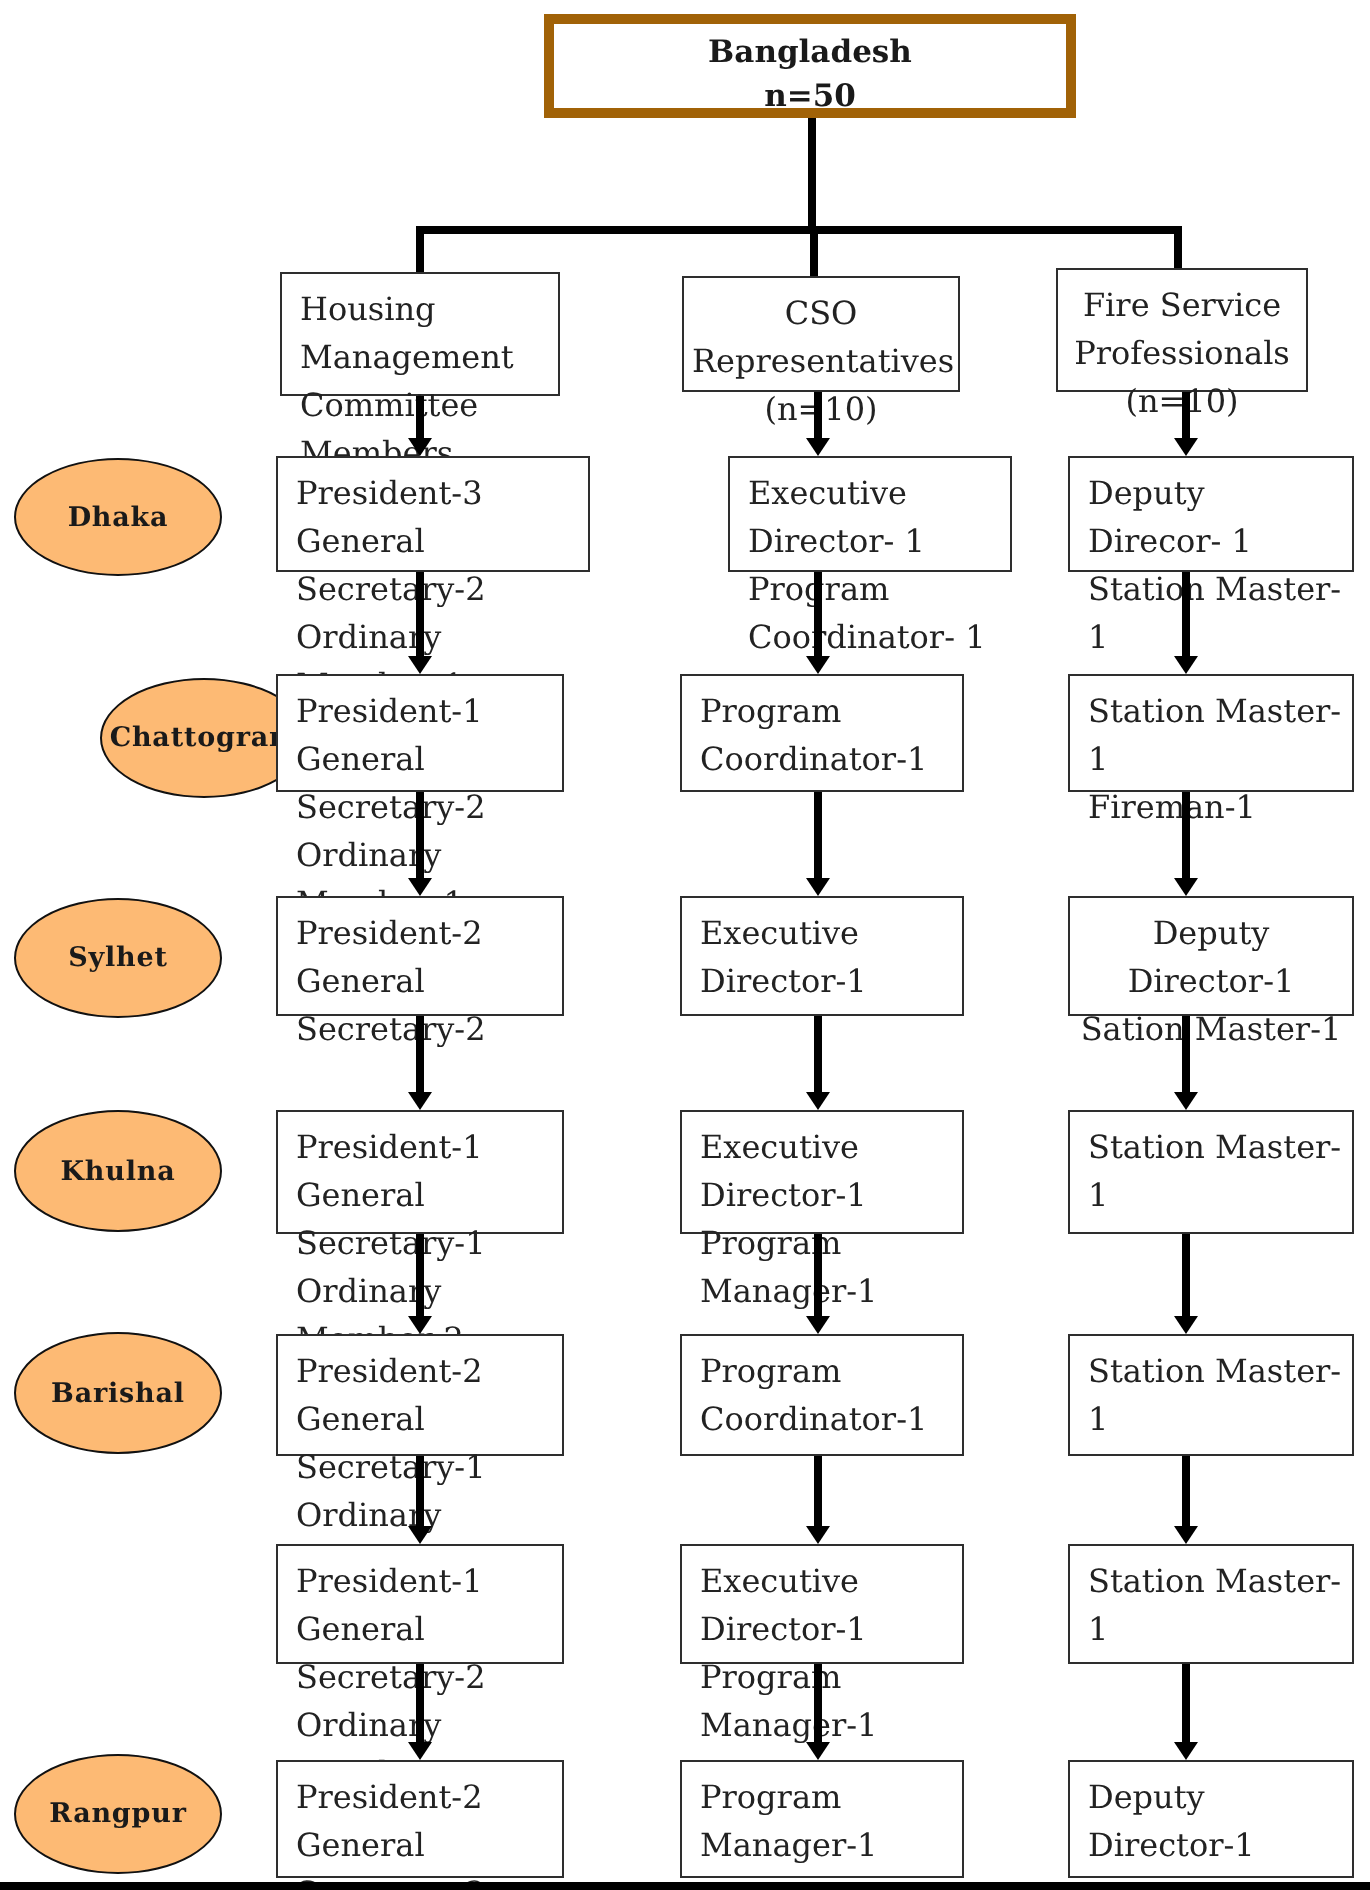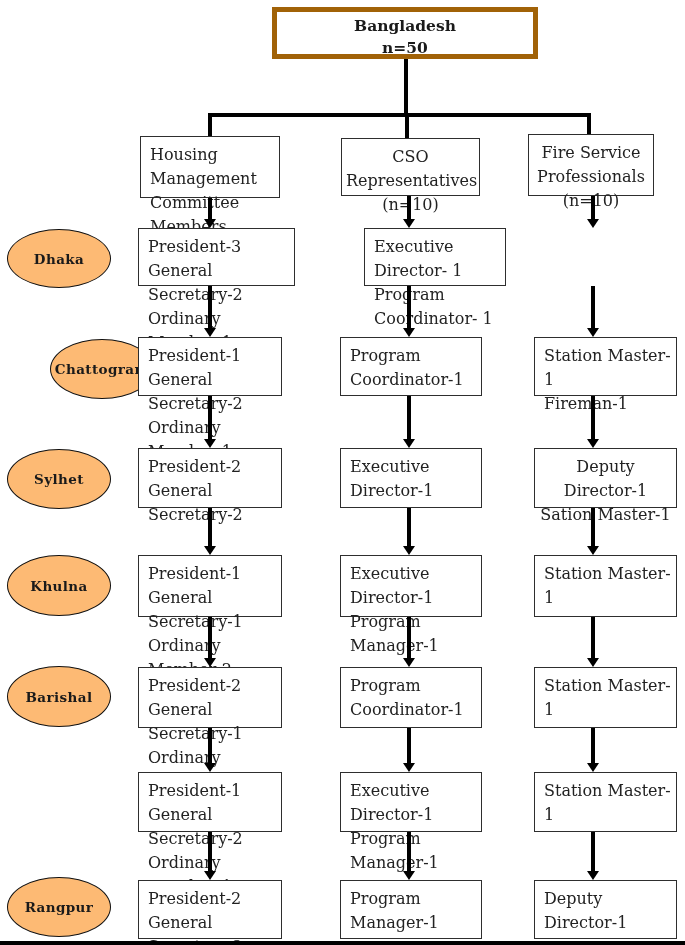--- a/index.html
+++ b/index.html
@@ -118,20 +118,22 @@
 Program Coordinator- 1</div>
   <div class="box" style="left:340px;top:337px;width:142px;height:59px;">Program Coordinator-1</div>
   <div class="box" style="left:340px;top:448px;width:142px;height:60px;">Executive Director-1</div>
   <div class="box" style="left:340px;top:555px;width:142px;height:62px;">Executive Director-1
 Program Manager-1</div>
   <div class="box" style="left:340px;top:667px;width:142px;height:61px;">Program Coordinator-1</div>
   <div class="box" style="left:340px;top:772px;width:142px;height:60px;">Executive Director-1
 Program Manager-1</div>
   <div class="box" style="left:340px;top:880px;width:142px;height:59px;">Program Manager-1</div>
 
+  <div class="box" style="left:534px;top:228px;width:143px;height:58px;">Deputy Direcor- 1
+Station Master- 1</div>
   <div class="box" style="left:534px;top:337px;width:143px;height:59px;">Station Master-1
 Fireman-1</div>
   <div class="box center" style="left:534px;top:448px;width:143px;height:60px;">Deputy Director-1
 Sation Master-1</div>
   <div class="box" style="left:534px;top:555px;width:143px;height:62px;">Station Master-1</div>
   <div class="box" style="left:534px;top:667px;width:143px;height:61px;">Station Master-1</div>
   <div class="box" style="left:534px;top:772px;width:143px;height:60px;">Station Master-1</div>
   <div class="box" style="left:534px;top:880px;width:143px;height:59px;">Deputy Director-1</div>
 
   <div class="arrow" style="left:204px;top:198px;height:30px;">

